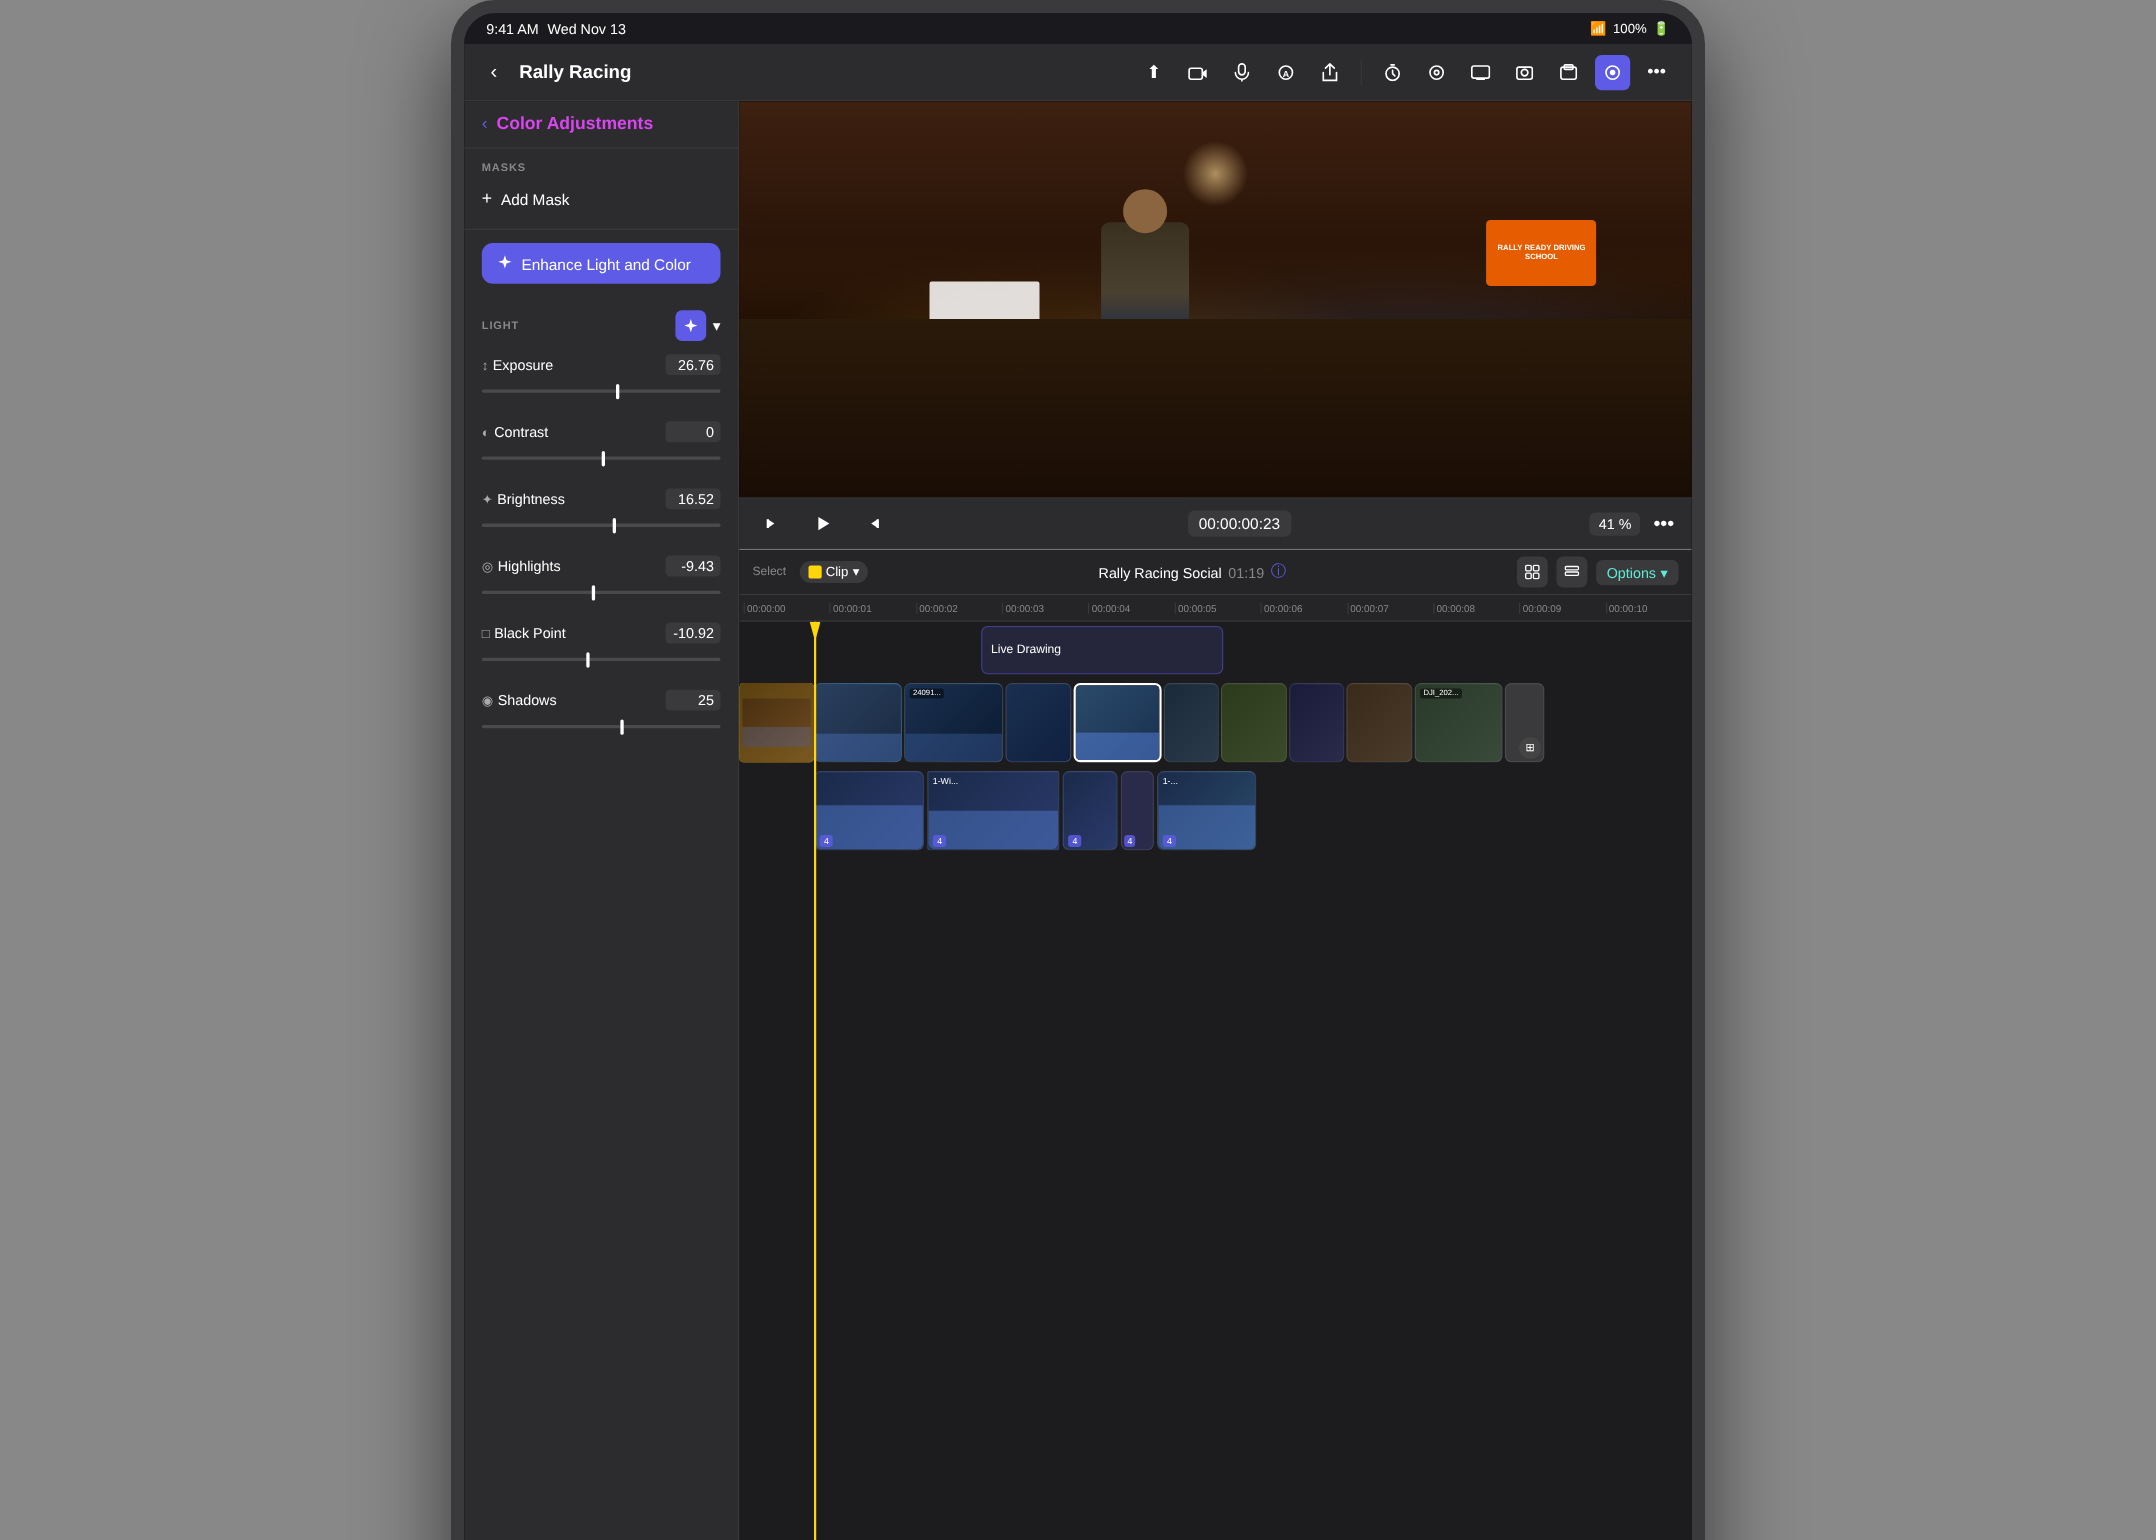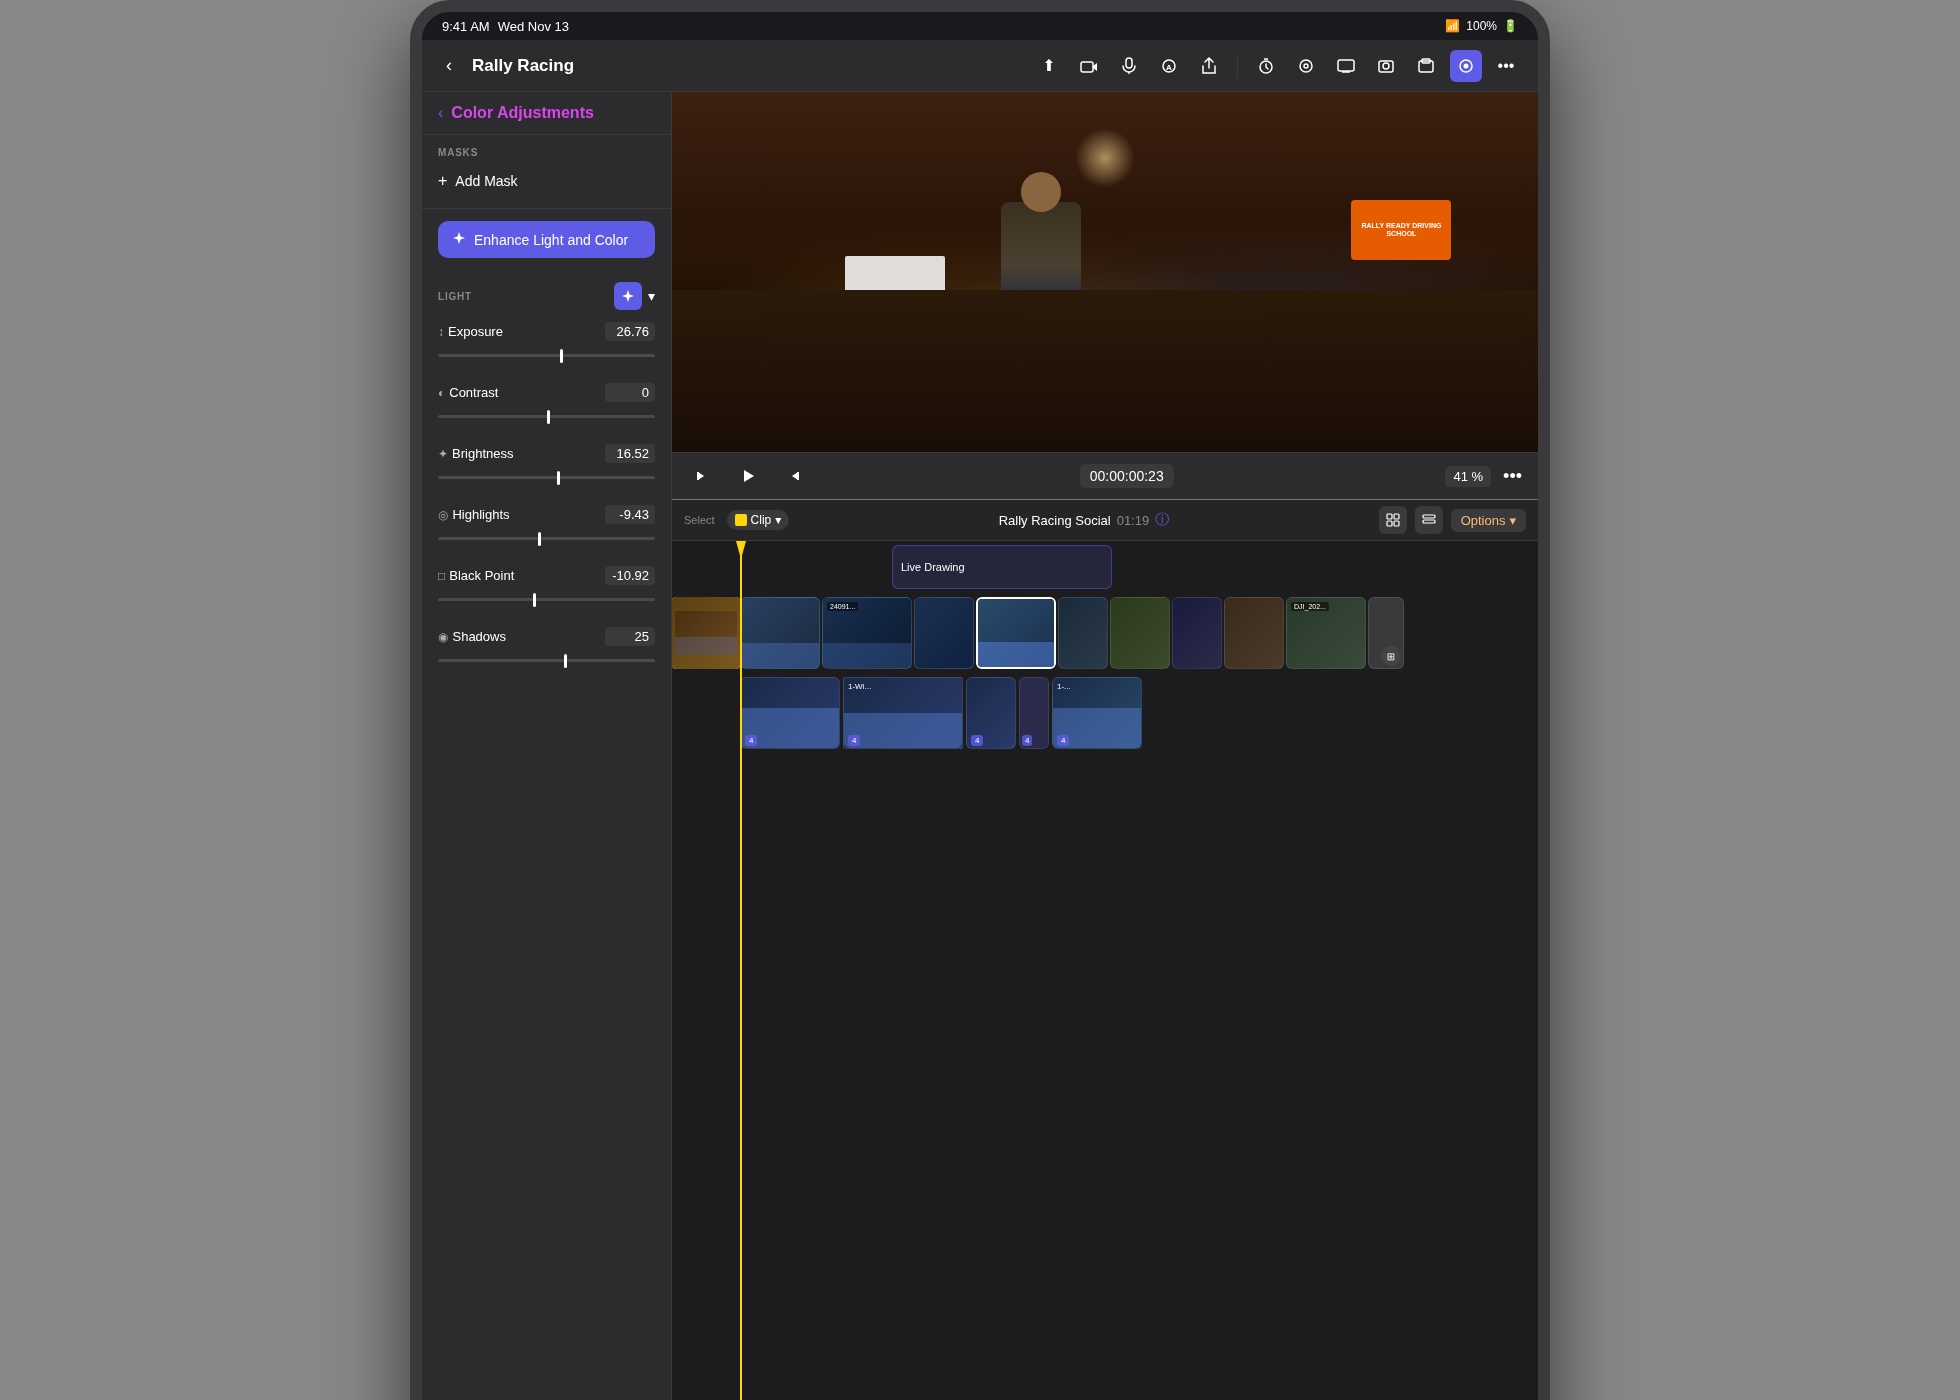--- a/index.html
+++ b/index.html
@@ -499,21 +499,21 @@
       display: flex;
       align-items: center;
       justify-content: center;
       background: #3a3a3c;
       border-radius: 6px;
     }
     .options-btn {
       display: flex;
       align-items: flex-end;
       gap: 4px;
-      color: #fdba74;
+      color: #5eead4;
       font-size: 13px;
       cursor: pointer;
       background: #3a3a3c;
       padding: 4px 10px;
       border-radius: 6px;
     }
 
     
     .timeline-ruler {
       height: 24px;
@@ -884,20 +884,35 @@
                   <rect x="1" y="7" width="12" height="3" rx="1" fill="none" stroke="white" stroke-width="1.2"></rect>
                 </svg>
               </span>
               <div class="options-btn">
                 <span>Options</span>
                 <span>▾</span>
               </div>
             </div>
           </div>
 
+          <div class="timeline-ruler">
+            <div class="ruler-marks">
+              <div class="ruler-mark">00:00:00</div>
+              <div class="ruler-mark">00:00:01</div>
+              <div class="ruler-mark">00:00:02</div>
+              <div class="ruler-mark">00:00:03</div>
+              <div class="ruler-mark">00:00:04</div>
+              <div class="ruler-mark">00:00:05</div>
+              <div class="ruler-mark">00:00:06</div>
+              <div class="ruler-mark">00:00:07</div>
+              <div class="ruler-mark">00:00:08</div>
+              <div class="ruler-mark">00:00:09</div>
+              <div class="ruler-mark">00:00:10</div>
+            </div>
+          </div>
 
           <div class="timeline-tracks">
 
             <div class="playhead"></div>
             <div class="playhead-top"></div>
 
             <div class="live-drawing-track">
               <span class="live-drawing-label">Live Drawing</span>
             </div>
 

